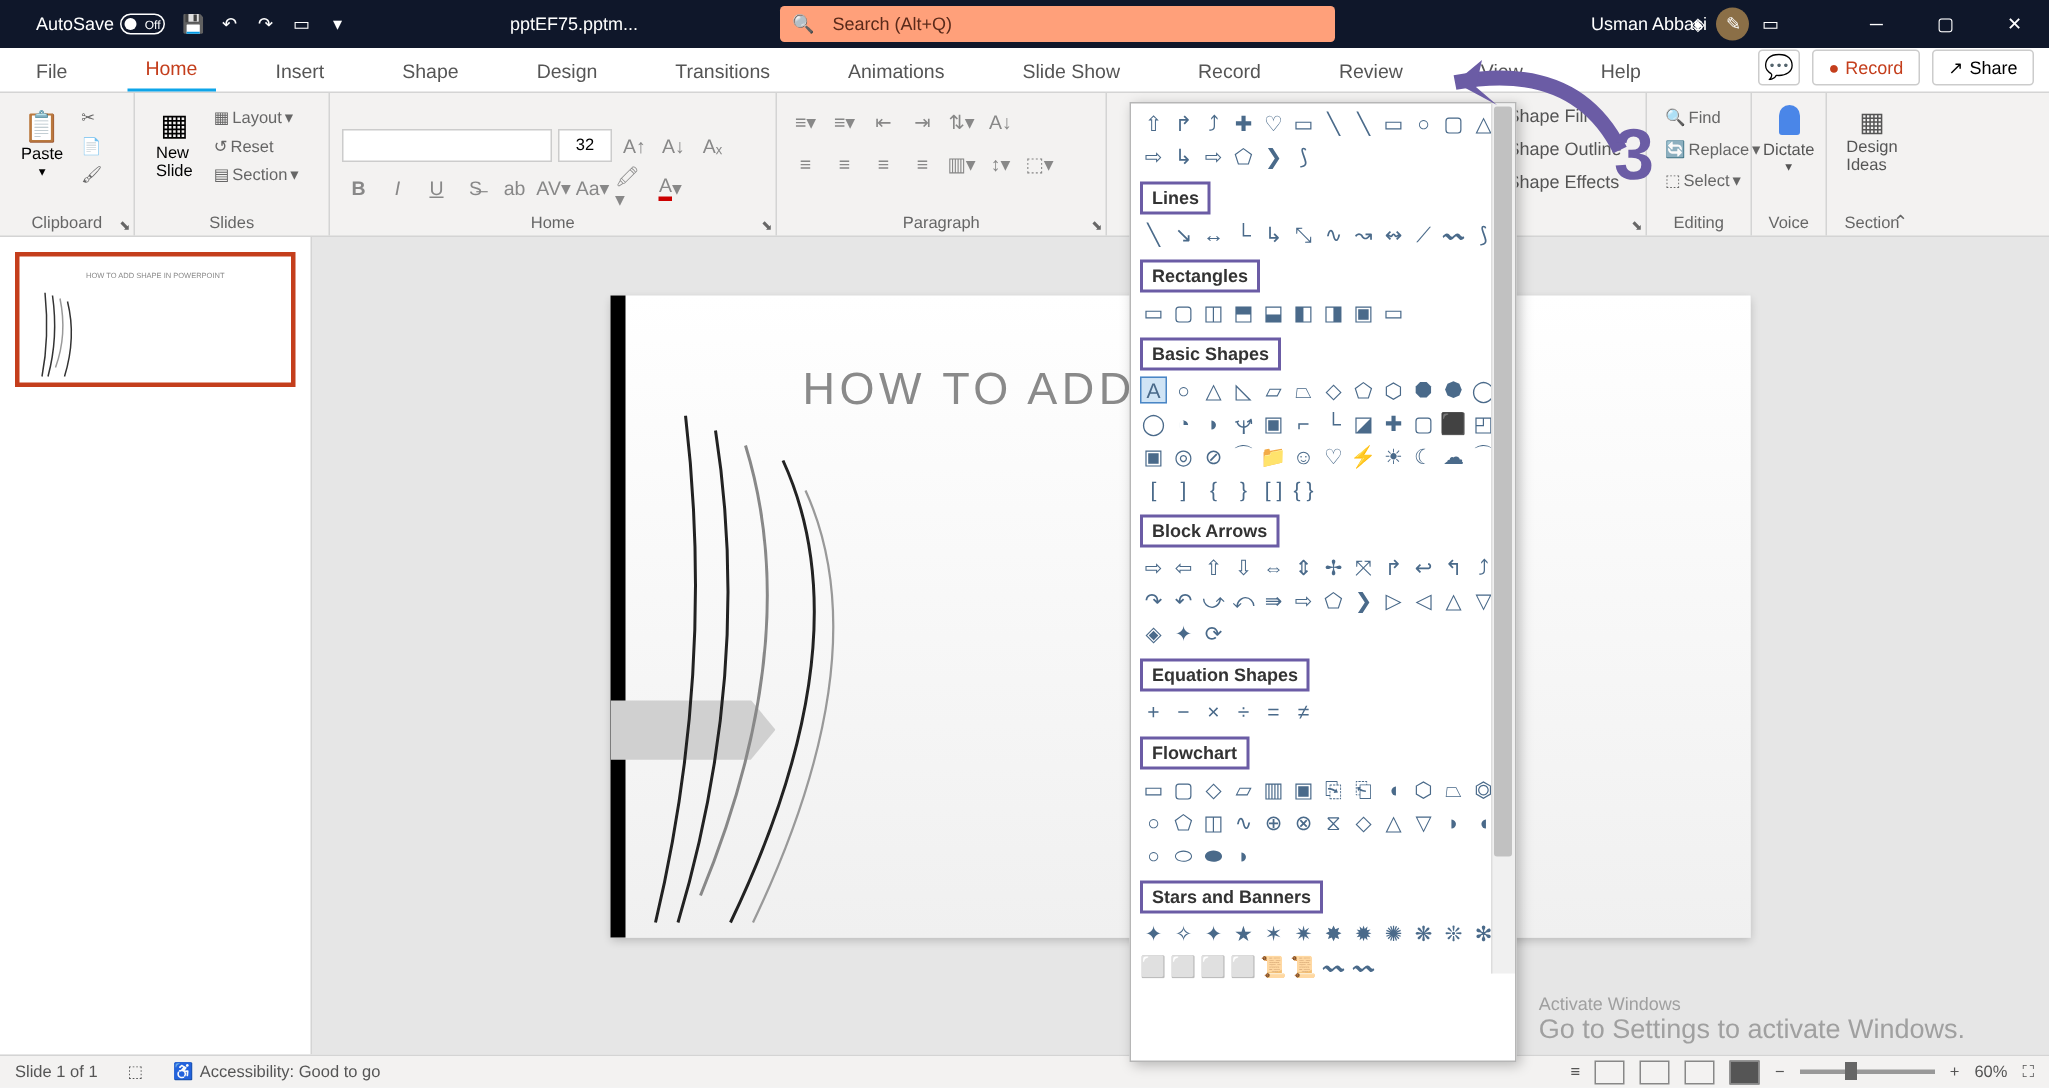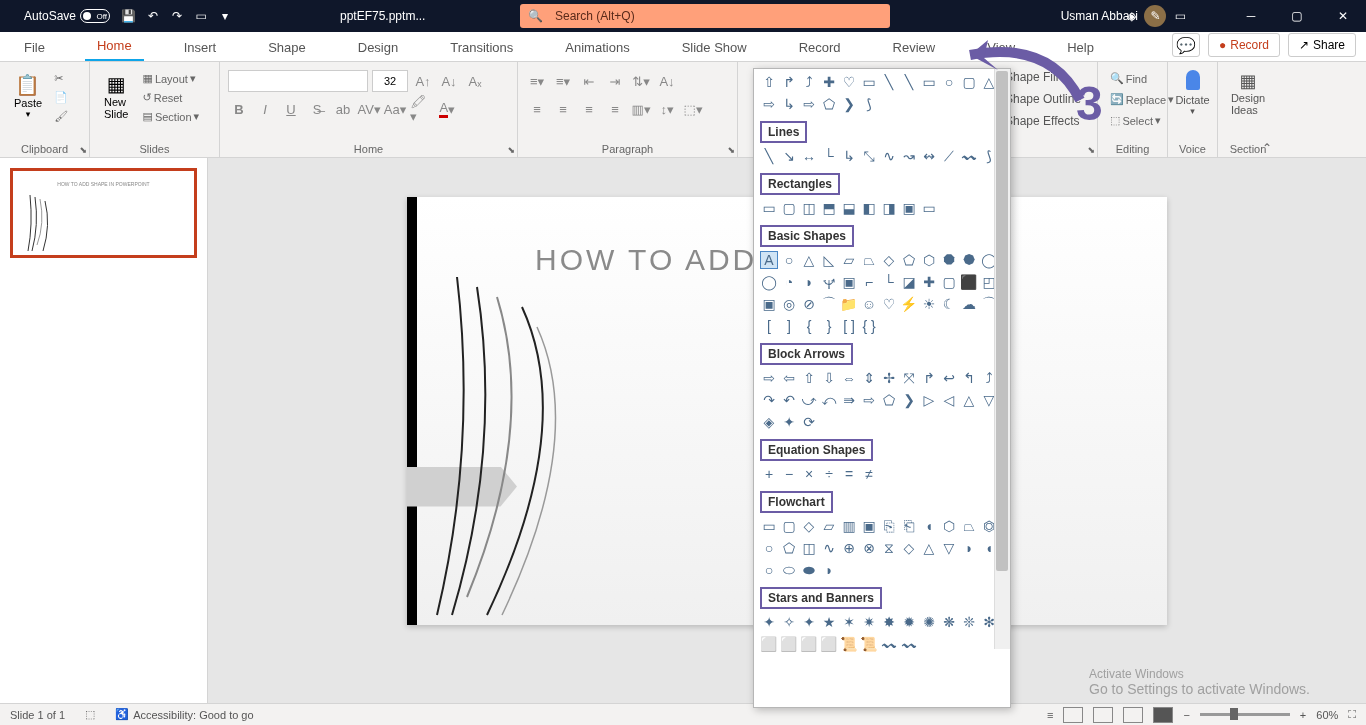--- a/index.html
+++ b/index.html
@@ -70,21 +70,21 @@
 .sg-shape { width: 18px; height: 18px; display: flex; align-items: center; justify-content: center; cursor: pointer; font-size: 14px; color: #4a6a8a; }
 .sg-shape.sel { background: #d0e4f5; border: 1px solid #4a86c5; }
 
 
 .anno-arrow { position: absolute; left: 950px; top: 30px; z-index: 200; pointer-events: none; }
 .anno-num { position: absolute; left: 1076px; top: 76px; font-size: 48px; font-weight: 700; color: #6b5ca5; z-index: 200; }
 
 
 .activate { position: absolute; right: 56px; bottom: 28px; text-align: left; color: #a0a0a0; }
 .activate .a1 { font-size: 12px; }
-.activate .a2 { font-size: 14px; }
+.activate .a2 { font-size: 18px; }
 
 
 .statusbar { position: absolute; bottom: 0; left: 0; right: 0; height: 22px; background: #f3f2f1; border-top: 1px solid #d4d4d4; display: flex; align-items: center; font-size: 11px; color: #555; padding: 0 10px; }
 .statusbar .right { margin-left: auto; display: flex; align-items: center; gap: 10px; }
 .view-btn { width: 20px; height: 16px; border: 1px solid #888; cursor: pointer; }
 .zoom-slider { width: 90px; height: 3px; background: #999; position: relative; }
 .zoom-slider .handle { width: 8px; height: 12px; background: #666; position: absolute; left: 30px; top: -5px; }
 
 
 .collapse-ribbon { position: absolute; right: 6px; bottom: 2px; cursor: pointer; color: #666; font-size: 12px; }
@@ -179,21 +179,21 @@
       <div style="display:flex;flex-direction:column;gap:2px;margin-top:4px;">
         <span class="small-btn">▦ <span>Layout</span> ▾</span>
         <span class="small-btn">↺ <span>Reset</span></span>
         <span class="small-btn">▤ <span>Section</span> ▾</span>
       </div>
     </div>
     <div class="group-label">Slides</div>
   </div>
 
   <div class="ribbon-group" style="width:298px;">
-    <div class="ribbon-row" style="margin-top:4px;">
+    <div class="ribbon-row" style="margin-top:20px;">
       <input class="font-combo" value="" style="">
       <input class="size-combo" value="32" style="">
       <span class="fmt-btn disabled">A↑</span>
       <span class="fmt-btn disabled">A↓</span>
       <span class="fmt-btn disabled">Aₓ</span>
     </div>
     <div class="ribbon-row" style="margin-top:6px;">
       <span class="fmt-btn">
           <b>B</b>
         </span>

